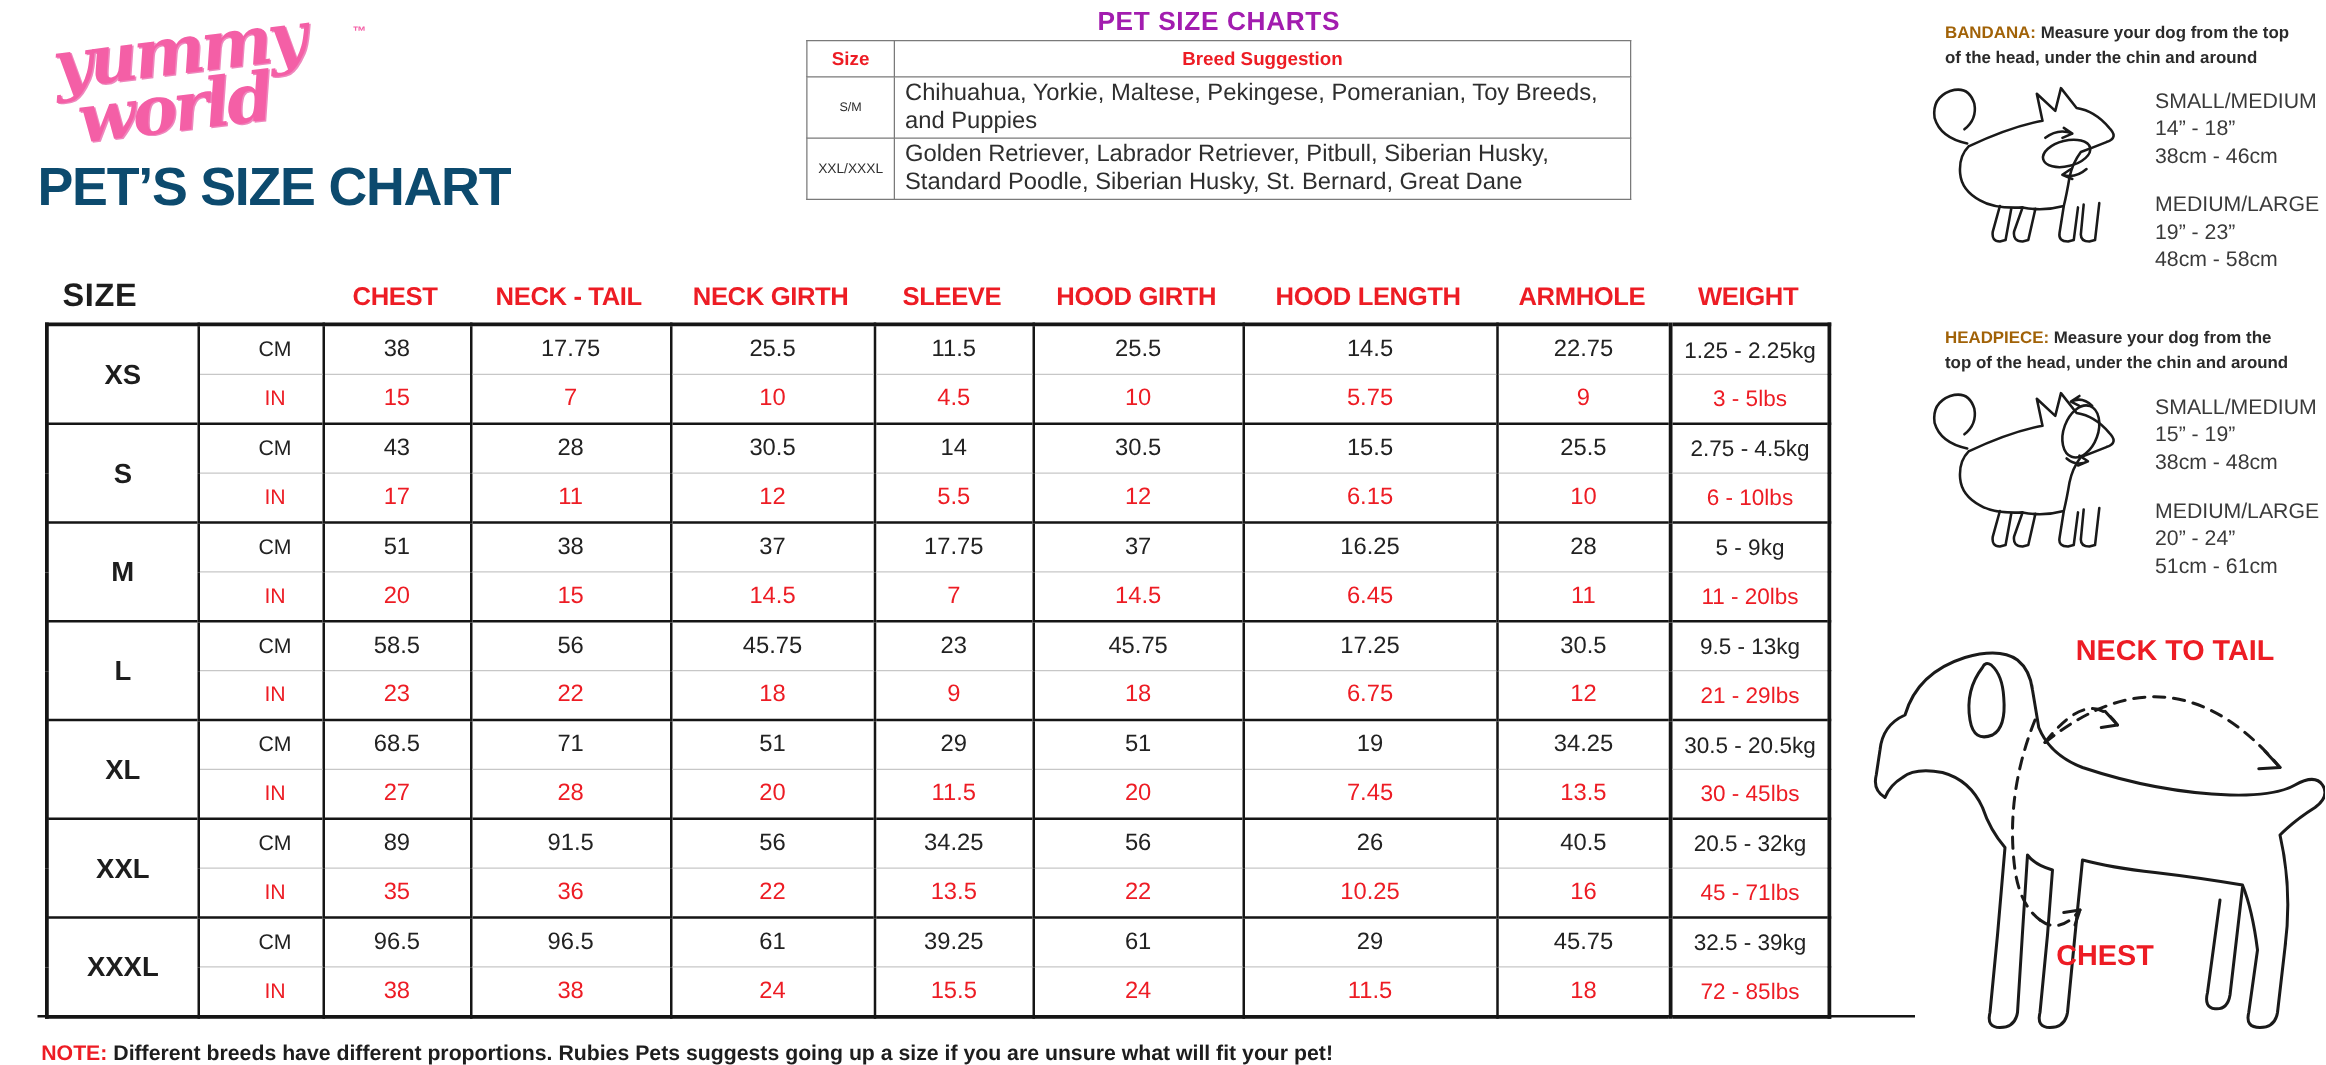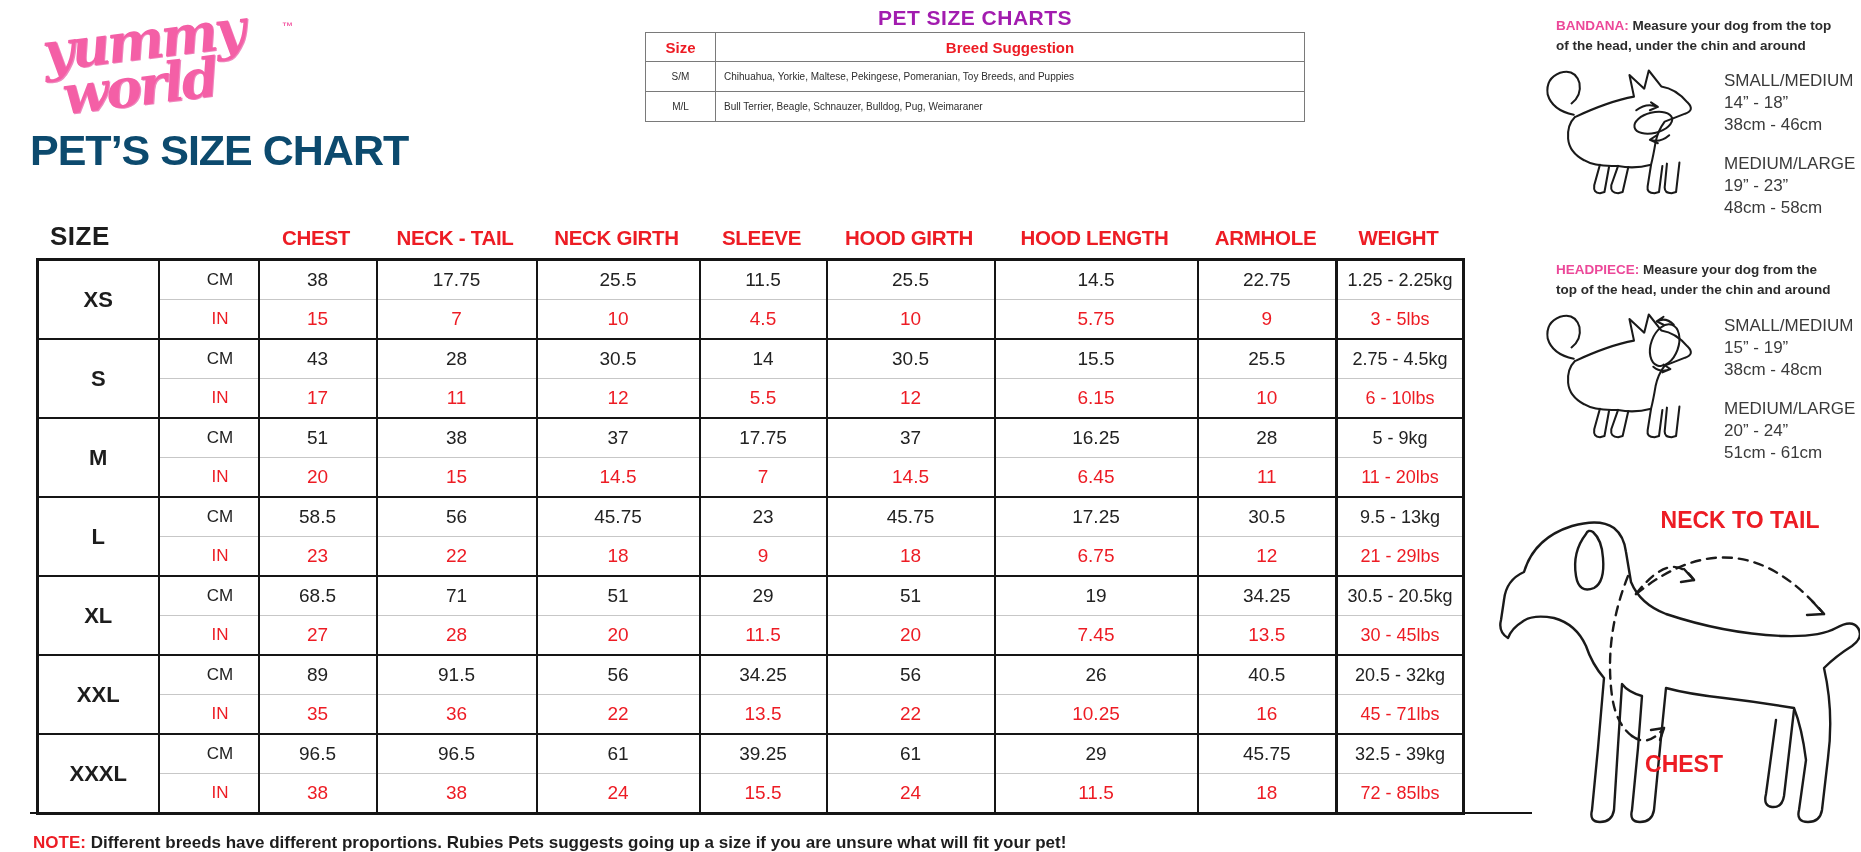--- a/index.html
+++ b/index.html
@@ -16,21 +16,21 @@
   .logo .l2{left:28px;top:48px;font-size:54px;}
   .logo .tm{position:absolute;left:248px;top:14px;font-size:11px;color:#f45fa6;font-weight:bold;}
   .page-title{position:absolute;left:30px;top:126px;font-size:43px;font-weight:800;
       color:#0c4a6e;letter-spacing:-1px;}
 
   
   .breed-title{position:absolute;left:645px;top:6px;width:660px;text-align:center;
       font-size:21px;font-weight:bold;color:#a21caf;letter-spacing:.5px;}
   .breed-table{position:absolute;left:645px;top:32px;width:660px;border-collapse:collapse;
       table-layout:fixed;}
-  .breed-table td{border:1px solid #7a7a7a;font-size:10px;color:#2e2e2e;
+  .breed-table td{border:1px solid #7a7a7a;font-size:19px;color:#2e2e2e;
       padding:2px 8px;vertical-align:middle;}
   .breed-table .bh{color:#ed1c24;font-weight:bold;text-align:center;font-size:15px;height:24px;}
   .breed-table .bsize{text-align:center;width:70px;padding:2px 2px;font-size:10px;}
   .breed-table .bsmall{font-size:11px;}
   .breed-table tr{height:30px;}
   .breed-table tr.tall{height:46px;}
   .breed-table tr.hdr{height:24px;}
 
   
   .mt-header{position:absolute;left:36px;top:216px;display:grid;
@@ -46,21 +46,21 @@
       color:#222;vertical-align:middle;}
   .mt td.c-size{border-left:none;font-weight:bold;font-size:22px;color:#1d1d1d;}
   .mt td.c-unit{font-size:17px;padding-left:24px;}
   .mt td.c-wt{border-left:3px solid #151515;font-size:18px;}
   .mt tr.grp td{border-top:2px solid #151515;}
   .mt tr.r-in td{border-top:1px solid #c7c7c7;color:#ed1c24;}
 
   
   .instr{position:absolute;left:1556px;width:302px;font-size:13.5px;font-weight:bold;
       color:#2b2b2b;line-height:20px;}
-  .instr .rlabel{color:#ec4899;margin-top:44px;}
+  .instr .rlabel{color:#a16207;margin-top:44px;}
   .sizes{position:absolute;left:1724px;font-size:17px;color:#3a3a3a;line-height:22px;}
   .sizes .grp2{margin-top:17px;}
   .dogbox{position:absolute;}
   svg.linedog{stroke:#1a1a1a;fill:none;stroke-linecap:round;stroke-linejoin:round;}
   .svglabel{font-family:"Liberation Sans",sans-serif;font-size:23px;font-weight:bold;
       fill:#ed1c24;stroke:none;}
 
   
   .note-line{position:absolute;left:30px;top:812px;width:1502px;height:2px;background:#151515;}
   .note{position:absolute;left:33px;top:821px;font-size:17px;font-weight:bold;color:#1d1d1d;margin-top:12px;}
@@ -84,23 +84,23 @@
     </colgroup>
   <tbody id="breed-tbody">
     <tr class="hdr">
       <td class="bh">Size</td>
       <td class="bh">Breed Suggestion</td>
     </tr>
   <tr>
         <td class="bsize">S/M</td>
         <td>Chihuahua, Yorkie, Maltese, Pekingese, Pomeranian, Toy Breeds, and Puppies</td>
       </tr>
-      <tr>
-        <td class="bsize">M/L</td>
-        <td>Bull Terrier, Beagle, Schnauzer, Bulldog, Pug, Weimaraner</td>
+      <tr class="tall">
+        <td class="bsize bsmall">XXL/XXXL</td>
+        <td>Golden Retriever, Labrador Retriever, Pitbull, Siberian Husky, Standard Poodle, Siberian Husky, St. Bernard, Great Dane</td>
       </tr>
     </tbody>
 </table>
 
 <div class="mt-header" id="mt-header">
     <div class="h-size">SIZE</div>
     <div class="h-red">CHEST</div>
     <div class="h-red">NECK - TAIL</div>
     <div class="h-red">NECK GIRTH</div>
     <div class="h-red">SLEEVE</div>

